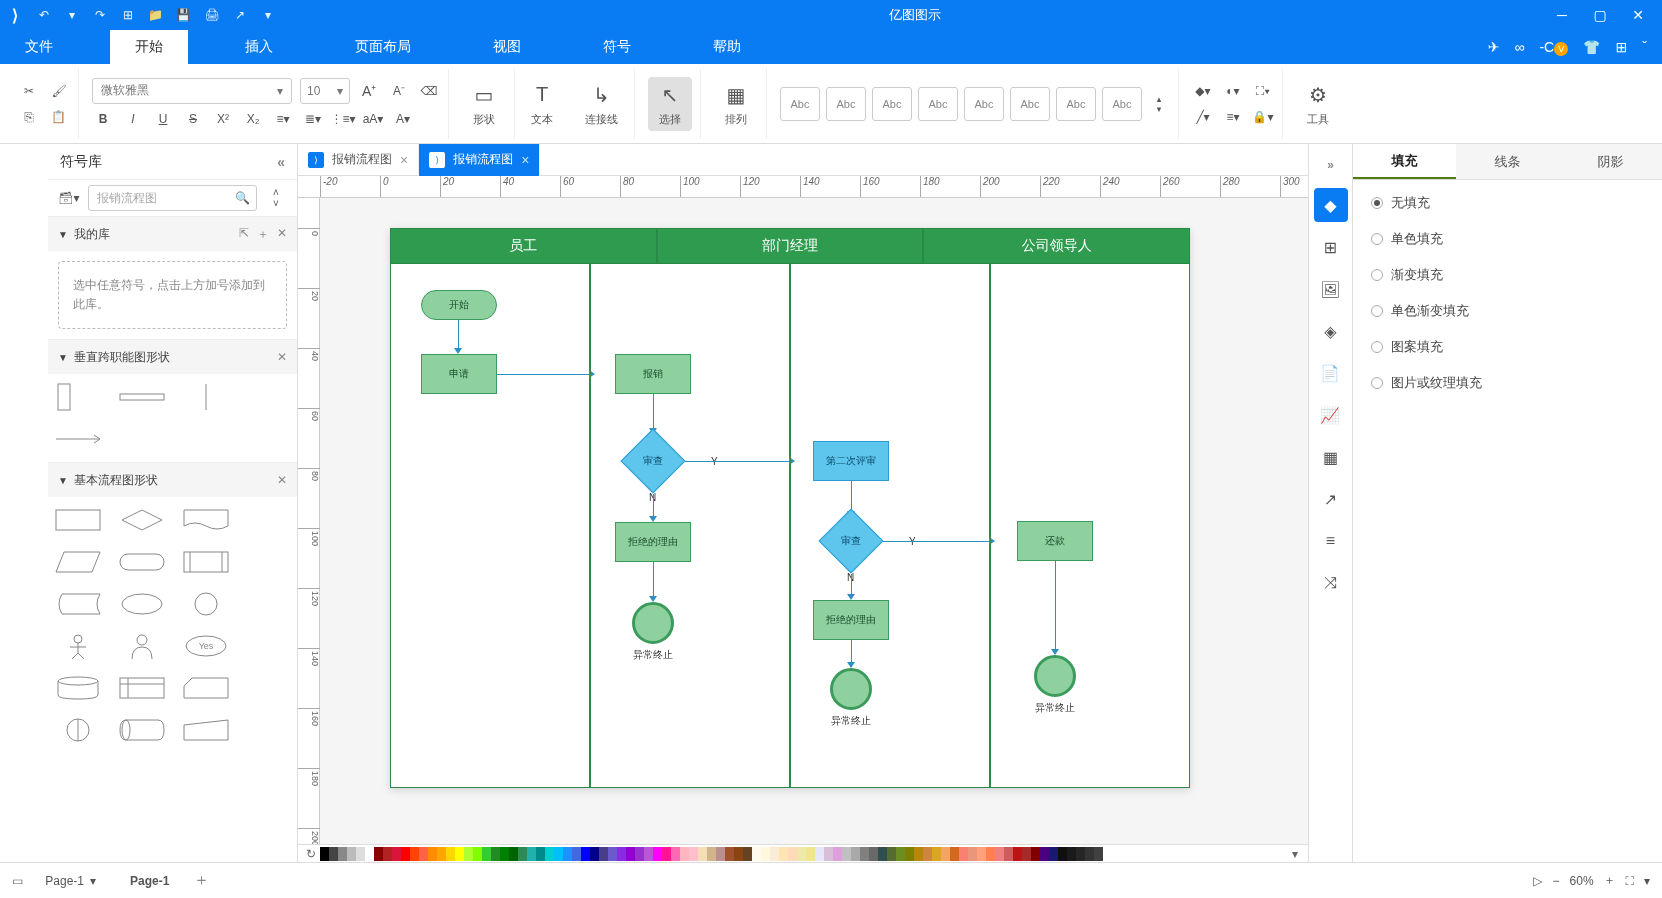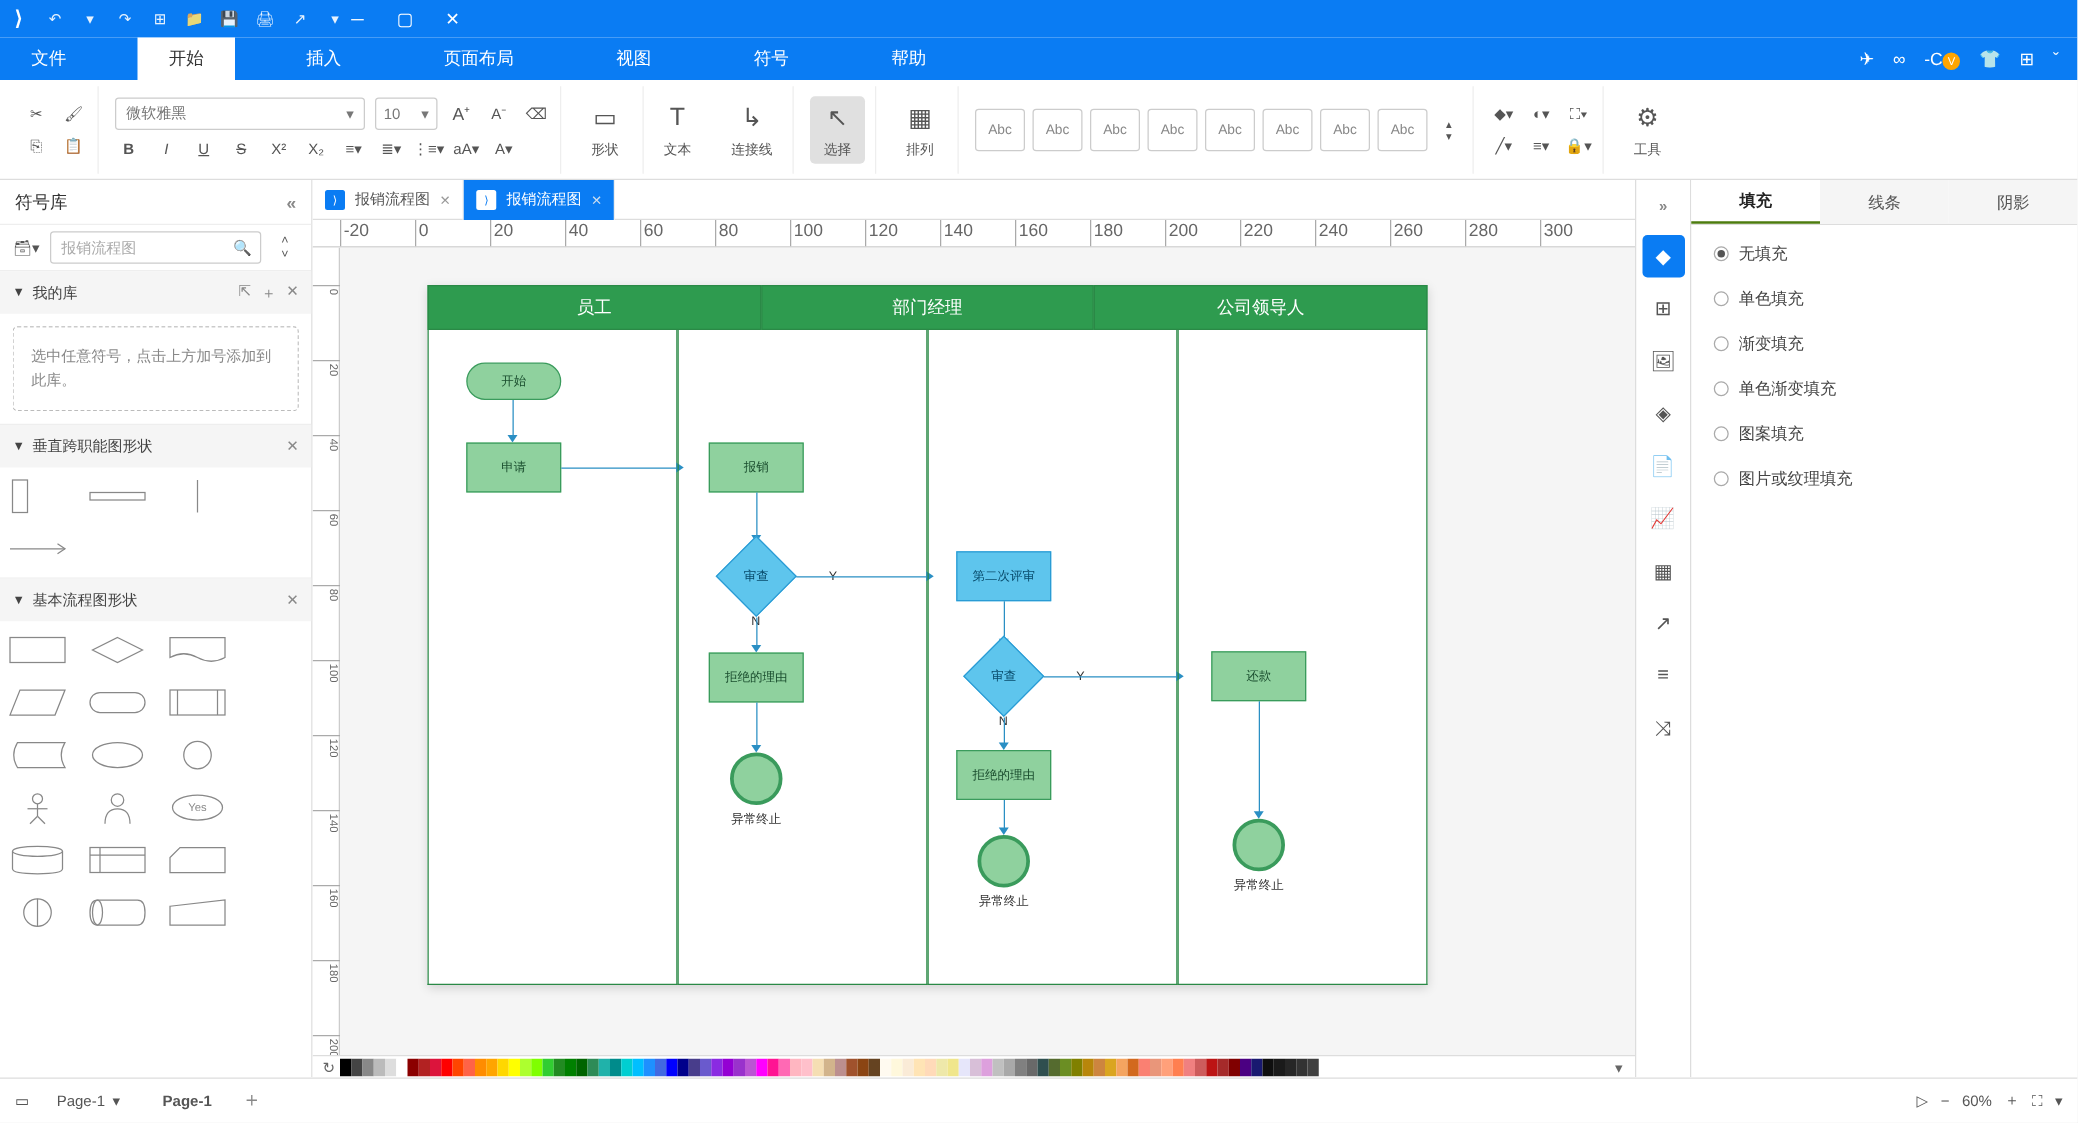--- a/index.html
+++ b/index.html
@@ -31,21 +31,21 @@
 .ribbon-icon { width: 22px; height: 22px; display: flex; align-items: center; justify-content: center; cursor: pointer; color: #555; border-radius: 3px; }
 .ribbon-big { display: flex; flex-direction: column; align-items: center; gap: 3px; cursor: pointer; padding: 4px 8px; border-radius: 4px; }
 .ribbon-big.active { background: #e0e0e0; }
 .ribbon-big-icon { width: 28px; height: 28px; display: flex; align-items: center; justify-content: center; color: #555; font-size: 20px; }
 .ribbon-big-label { font-size: 11px; color: #555; }
 .font-select { width: 200px; height: 26px; border: 1px solid #ccc; border-radius: 3px; padding: 0 8px; color: #777; display: flex; align-items: center; justify-content: space-between; cursor: pointer; }
 .size-select { width: 50px; height: 26px; border: 1px solid #ccc; border-radius: 3px; padding: 0 6px; color: #777; display: flex; align-items: center; justify-content: space-between; cursor: pointer; }
 .style-box { width: 40px; height: 34px; border: 1px solid #ccc; border-radius: 3px; display: flex; align-items: center; justify-content: center; color: #888; font-size: 11px; cursor: pointer; }
 
 
-.main { flex: 1; display: flex; overflow: hidden; }
+.main { flex: 1; display: flex; overflow: hidden; padding-left: 48px; }
 
 
 .left-panel { width: 250px; border-right: 1px solid #ddd; display: flex; flex-direction: column; background: #fff; }
 .lp-header { height: 36px; display: flex; align-items: center; padding: 0 12px; font-size: 14px; color: #333; border-bottom: 1px solid #eee; }
 .lp-header .collapse { margin-left: auto; cursor: pointer; font-weight: bold; color: #888; }
 .lp-search { height: 36px; display: flex; align-items: center; padding: 4px 8px; gap: 6px; }
 .lp-search .lib-icon { width: 26px; height: 26px; display: flex; align-items: center; justify-content: center; color: #555; cursor: pointer; }
 .lp-search-input { flex: 1; height: 26px; border: 1px solid #ccc; border-radius: 3px; padding: 0 26px 0 8px; color: #777; display: flex; align-items: center; position: relative; }
 .lp-search-input .mag { position: absolute; right: 6px; }
 .lp-section { border-top: 1px solid #eee; }
@@ -61,21 +61,21 @@
 .canvas-area { flex: 1; display: flex; flex-direction: column; background: #f0f0f0; overflow: hidden; }
 .doc-tabs { height: 32px; background: #fff; border-bottom: 1px solid #ddd; display: flex; align-items: center; }
 .doc-tab { height: 32px; display: flex; align-items: center; padding: 0 10px; gap: 8px; cursor: pointer; border-right: 1px solid #eee; font-size: 12px; color: #555; }
 .doc-tab.active { background: #0a7cf3; color: #fff; }
 .doc-tab .doc-icon { width: 16px; height: 16px; background: #0a7cf3; border-radius: 2px; display: flex; align-items: center; justify-content: center; color: #fff; font-size: 9px; }
 .doc-tab.active .doc-icon { background: #fff; color: #0a7cf3; }
 .doc-tab .close { color: #999; font-size: 14px; }
 .doc-tab.active .close { color: #cde; }
 
 .ruler-h { height: 22px; background: #fff; border-bottom: 1px solid #ccc; position: relative; overflow: hidden; }
-.ruler-h .tick { position: absolute; top: 0; font-size: 14px; color: #666; border-left: 1px solid #aaa; height: 22px; padding-left: 2px; }
+.ruler-h .tick { position: absolute; top: 0; font-size: 10px; color: #666; border-left: 1px solid #aaa; height: 22px; padding-left: 2px; font-style: italic; }
 .canvas-wrap { flex: 1; display: flex; overflow: hidden; position: relative; }
 .ruler-v { width: 22px; background: #fff; border-right: 1px solid #ccc; position: relative; }
 .ruler-v .tick { position: absolute; left: 0; font-size: 9px; color: #666; border-top: 1px solid #aaa; width: 22px; writing-mode: vertical-rl; padding-top: 2px; }
 .canvas { flex: 1; position: relative; background: #f5f5f5; overflow: hidden; }
 .page { position: absolute; left: 70px; top: 30px; width: 800px; height: 560px; background: #fff; box-shadow: 0 2px 8px rgba(0,0,0,0.15); }
 .swimlane-header { display: flex; height: 36px; }
 .swim-col-h { flex: 1; background: #2e9b4f; color: #fff; border: 1px solid #2a8946; display: flex; align-items: center; justify-content: center; font-size: 14px; font-family: serif; }
 .swimlane-body { display: flex; height: 524px; }
 .swim-col { flex: 1; border: 1px solid #2a8946; border-top: none; position: relative; }
 
@@ -135,20 +135,21 @@
     <span class="qat-icon">↶</span>
     <span class="qat-icon">▾</span>
     <span class="qat-icon">↷</span>
     <span class="qat-icon">⊞</span>
     <span class="qat-icon">📁</span>
     <span class="qat-icon">💾</span>
     <span class="qat-icon">🖨</span>
     <span class="qat-icon">↗</span>
     <span class="qat-icon">▾</span>
   </div>
+  <div class="title">亿图图示</div>
   <div class="win-controls">
     <span class="win-btn">─</span>
     <span class="win-btn">▢</span>
     <span class="win-btn">✕</span>
   </div>
 </div>
 
 <div class="menubar">
   <div class="menu-item">文件</div>
   <div class="menu-item active">开始</div>

